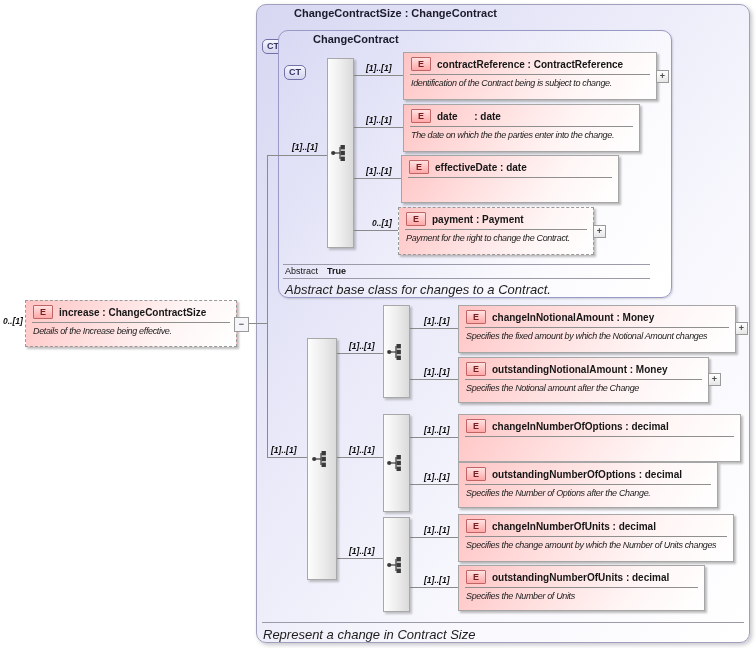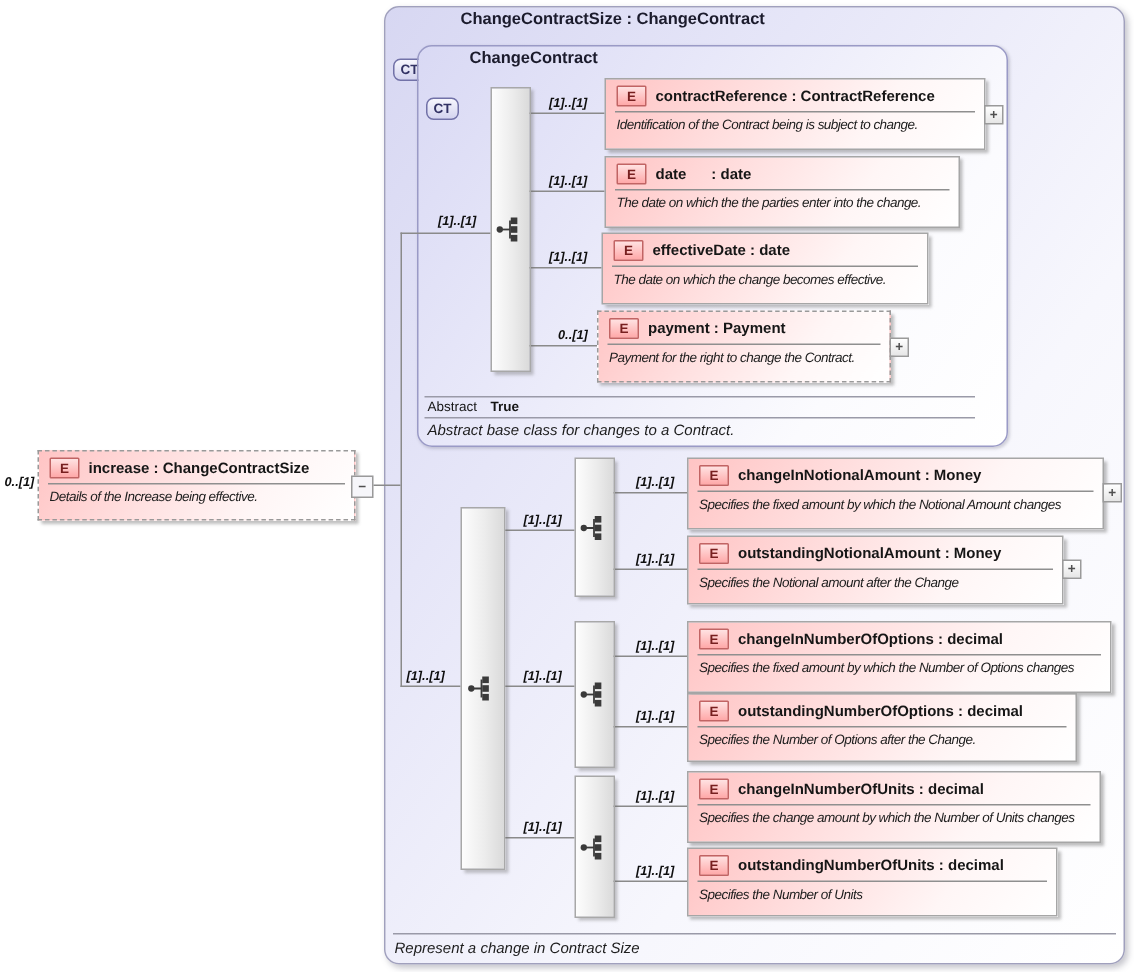--- a/index.html
+++ b/index.html
@@ -54,33 +54,33 @@
   .card{position:absolute;font-size:8.5px;font-weight:bold;font-style:italic;color:#0e0e0e;white-space:nowrap;}
 
   
   .plusbox,.minusbox{position:absolute;width:11px;height:11px;border:1px solid #9a9a9a;
          background:linear-gradient(#ffffff,#e6e6e6);color:#4f4f4f;font-size:9px;line-height:10px;
          text-align:center;font-weight:bold;}
   .minusbox{width:13px;height:13px;line-height:12px;background:#f6f6fa;}
 
   .facet-label{position:absolute;font-size:9px;color:#141414;}
   .facet-value{position:absolute;font-size:9px;font-weight:bold;color:#141414;}
-  .annotation{position:absolute;font-size:10px;font-style:italic;color:#1d1d1d;white-space:nowrap;}
+  .annotation{position:absolute;font-size:13px;font-style:italic;color:#1d1d1d;white-space:nowrap;}
 </style>
 </head>
 <body>
 
 <div class="canvas">
 
   <div class="outer"></div>
   <div class="ct-badge" style="left:262px;top:7px;">
     <span>CT</span>
       <span class="plus-circle">+</span>
   </div>
-  <div class="box-title" style="left:307px;top:7px;">ChangeContractSize : ChangeContract</div>
+  <div class="box-title" style="left:294px;top:7px;">ChangeContractSize : ChangeContract</div>
 
   <div class="inner"></div>
   <div class="ct-badge" style="left:284px;top:33px;">
     <span>CT</span>
   </div>
   <div class="box-title" style="left:313px;top:33px;">ChangeContract</div>
 
   <div class="hl" style="left:235px;top:323px;width:32px;"></div>
   <div class="vl" style="left:267px;top:155px;height:303px;"></div>
   <div class="hl" style="left:267px;top:155px;width:60px;"></div>
@@ -201,21 +201,20 @@
     <div class="el-sep"></div>
     <div class="el-desc">The date on which the the parties enter into the change.</div>
   </div>
 
   <div class="el" style="left:401px;top:155px;width:216px;height:46px;">
     <div class="el-head">
       <span class="e-badge">E</span>
       <span class="el-title">effectiveDate : date</span>
     </div>
     <div class="el-sep"></div>
-    <div class="el-desc">The date on which the change becomes effective.</div>
   </div>
 
   <div class="el optional" style="left:398px;top:207px;width:194px;height:46px;">
     <div class="el-head">
       <span class="e-badge">E</span>
       <span class="el-title">payment : Payment</span>
     </div>
     <div class="el-sep"></div>
     <div class="el-desc">Payment for the right to change the Contract.</div>
   </div>
@@ -246,21 +245,20 @@
     <div class="el-desc">Specifies the Notional amount after the Change</div>
   </div>
   <div class="plusbox" style="left:708px;top:373px;">+</div>
 
   <div class="el" style="left:458px;top:414px;width:281px;height:46px;">
     <div class="el-head">
       <span class="e-badge">E</span>
       <span class="el-title">changeInNumberOfOptions : decimal</span>
     </div>
     <div class="el-sep"></div>
-    <div class="el-desc">Specifies the fixed amount by which the Number of Options changes</div>
   </div>
 
   <div class="el" style="left:458px;top:462px;width:258px;height:44px;">
     <div class="el-head">
       <span class="e-badge">E</span>
       <span class="el-title">outstandingNumberOfOptions : decimal</span>
     </div>
     <div class="el-sep"></div>
     <div class="el-desc">Specifies the Number of Options after the Change.</div>
   </div>

